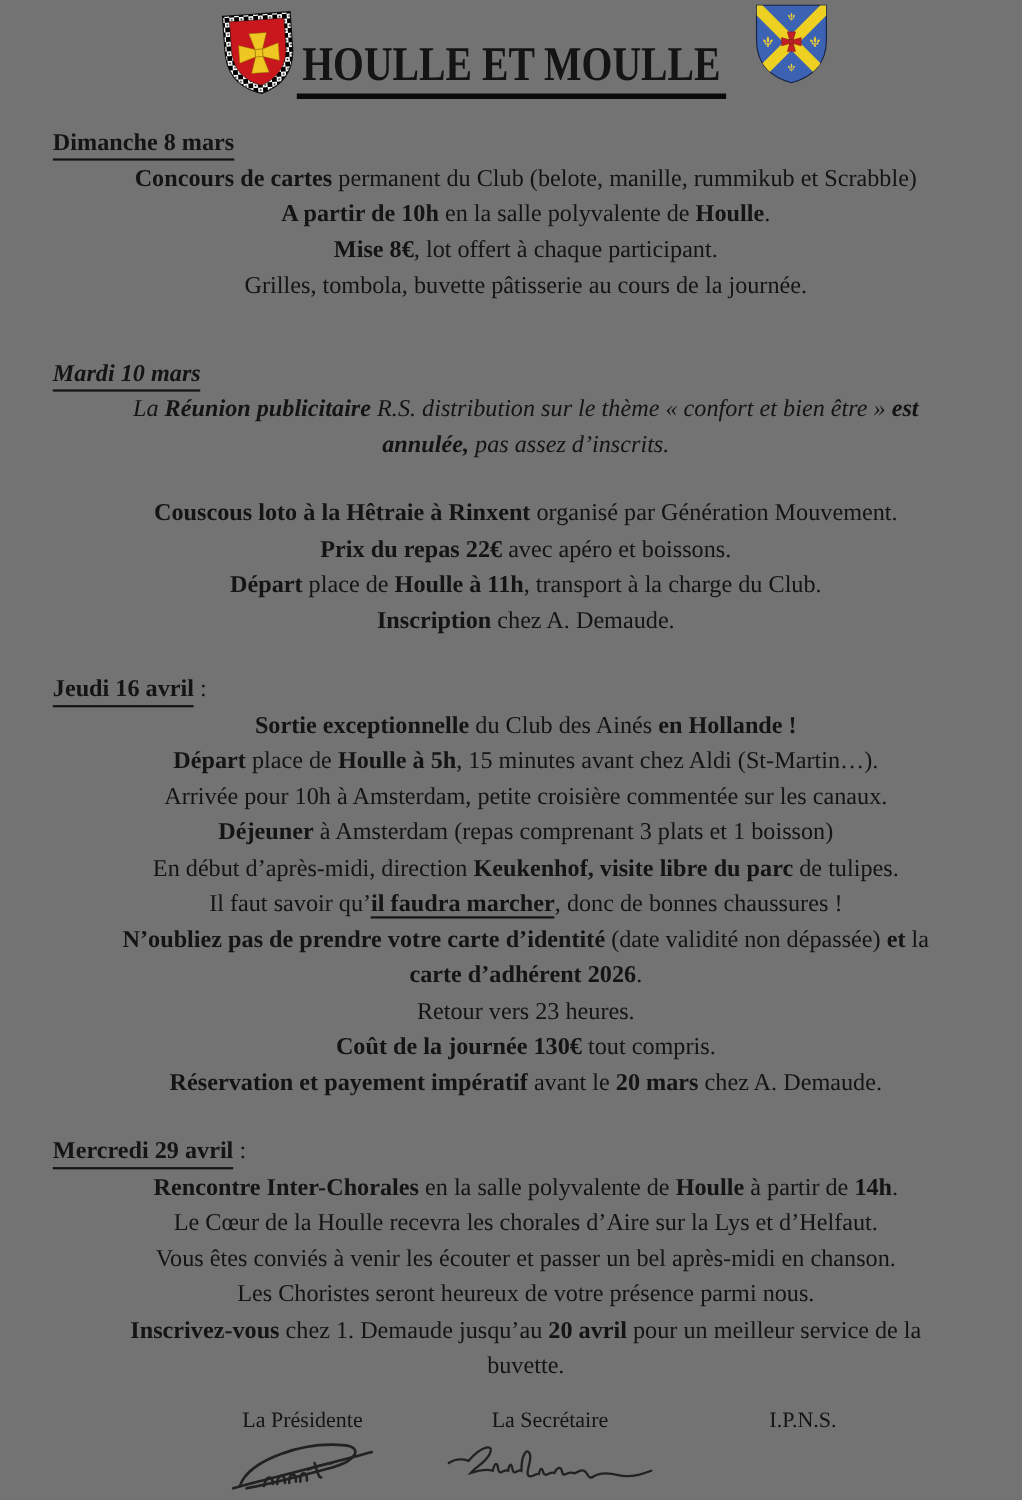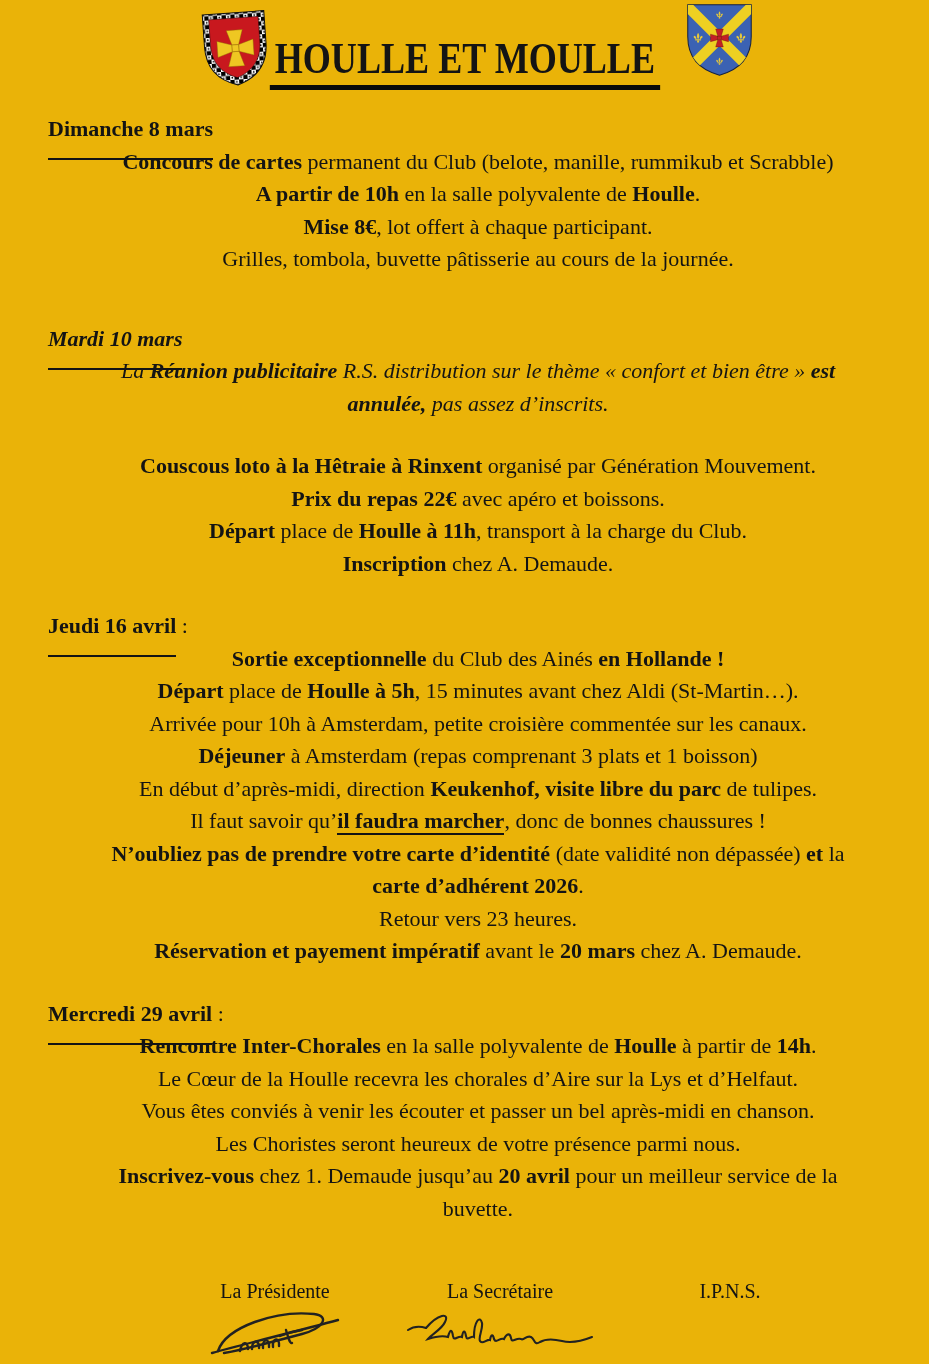--- a/index.html
+++ b/index.html
@@ -1,34 +1,34 @@
 <!DOCTYPE html>
 <html><head>
 <meta charset="utf-8">
 <style>
   html,body{margin:0;padding:0;background:#ffffff;}
-  .page{position:relative;width:929px;height:1364px;background:#eab308;overflow:hidden;
+  .page{position:relative;width:929px;height:1364px;background:#737373;overflow:hidden;
         font-family:"Liberation Serif","DejaVu Serif",serif;color:#141414;}
 
   
   .crest{position:absolute;}
   .crest-left{left:202px;top:7px;width:67px;height:83px;transform:rotate(-4deg);}
   .crest-right{left:685px;top:2px;width:69px;height:76px;}
   .title-wrap{position:absolute;left:0;top:36px;width:100%;text-align:center;}
   .title{display:inline-block;font-weight:bold;font-size:44px;line-height:46px;
          transform:scaleX(0.82);transform-origin:center;letter-spacing:0;
          border-bottom:5px solid #0a0a0a;padding:0 6px 3px 6px;white-space:nowrap;}
 
   
   .content{position:absolute;left:48px;top:113px;width:860px;font-size:22px;line-height:32.5px;}
   .section{margin:0 0 30px 0;}
   .section:last-child{margin-bottom:12px;}
   .section.italic{font-style:italic;margin-top:47px;}
   .section-heading{font-weight:bold;white-space:nowrap;}
-  .heading-underline{border-bottom:2px solid currentColor;padding-bottom:17px;}
+  .heading-underline{border-bottom:2px solid currentColor;padding-bottom:3px;}
   .heading-suffix{font-weight:normal;}
   p.par{margin:0;white-space:nowrap;text-align:center;}
   .run-b{font-weight:bold;}
   .run-u{border-bottom:2px solid currentColor;padding-bottom:0px;}
 
   
   .doc-footer{position:absolute;left:0;top:1278px;width:100%;height:86px;font-size:20px;}
   .sig{position:absolute;top:0;text-align:center;}
   .sig-president{left:180px;width:190px;}
   .sig-secretary{left:395px;width:210px;}
@@ -123,20 +123,21 @@
       <div class="section">
         <div class="section-heading"><span class="heading-underline">Jeudi 16 avril</span><span class="heading-suffix"> :</span></div>
         <p class="par"><span class="run-b ">Sortie exceptionnelle</span><span> du Club des Ainés </span><span class="run-b ">en Hollande !</span></p>
         <p class="par"><span class="run-b ">Départ</span><span> place de </span><span class="run-b ">Houlle à 5h</span><span>, 15 minutes avant chez Aldi (St-Martin…).</span></p>
         <p class="par"><span>Arrivée pour 10h à Amsterdam, petite croisière commentée sur les canaux.</span></p>
         <p class="par"><span class="run-b ">Déjeuner</span><span> à Amsterdam (repas comprenant 3 plats et 1 boisson)</span></p>
         <p class="par"><span>En début d’après-midi, direction </span><span class="run-b ">Keukenhof, visite libre du parc</span><span> de tulipes.</span></p>
         <p class="par"><span>Il faut savoir qu’</span><span class="run-b run-u">il faudra marcher</span><span>, donc de bonnes chaussures !</span></p>
         <p class="par"><span class="run-b ">N’oubliez pas de prendre votre carte d’identité</span><span> (date validité non dépassée) </span><span class="run-b ">et</span><span> la</span><br><span class="run-b ">carte d’adhérent 2026</span><span>.</span></p>
         <p class="par"><span>Retour vers 23 heures.</span></p>
+        <p class="par"><span class="run-b ">Coût de la journée 130€</span><span> tout compris.</span></p>
         <p class="par"><span class="run-b ">Réservation et payement impératif</span><span> avant le </span><span class="run-b ">20 mars</span><span> chez A. Demaude.</span></p>
       </div>
       <div class="section">
         <div class="section-heading"><span class="heading-underline">Mercredi 29 avril</span><span class="heading-suffix"> :</span></div>
         <p class="par"><span class="run-b ">Rencontre Inter-Chorales</span><span> en la salle polyvalente de </span><span class="run-b ">Houlle</span><span> à partir de </span><span class="run-b ">14h</span><span>.</span></p>
         <p class="par"><span>Le Cœur de la Houlle recevra les chorales d’Aire sur la Lys et d’Helfaut.</span></p>
         <p class="par"><span>Vous êtes conviés à venir les écouter et passer un bel après-midi en chanson.</span></p>
         <p class="par"><span>Les Choristes seront heureux de votre présence parmi nous.</span></p>
         <p class="par"><span class="run-b ">Inscrivez-vous</span><span> chez 1. Demaude jusqu’au </span><span class="run-b ">20 avril</span><span> pour un meilleur service de la</span><br><span>buvette.</span></p>
       </div>

